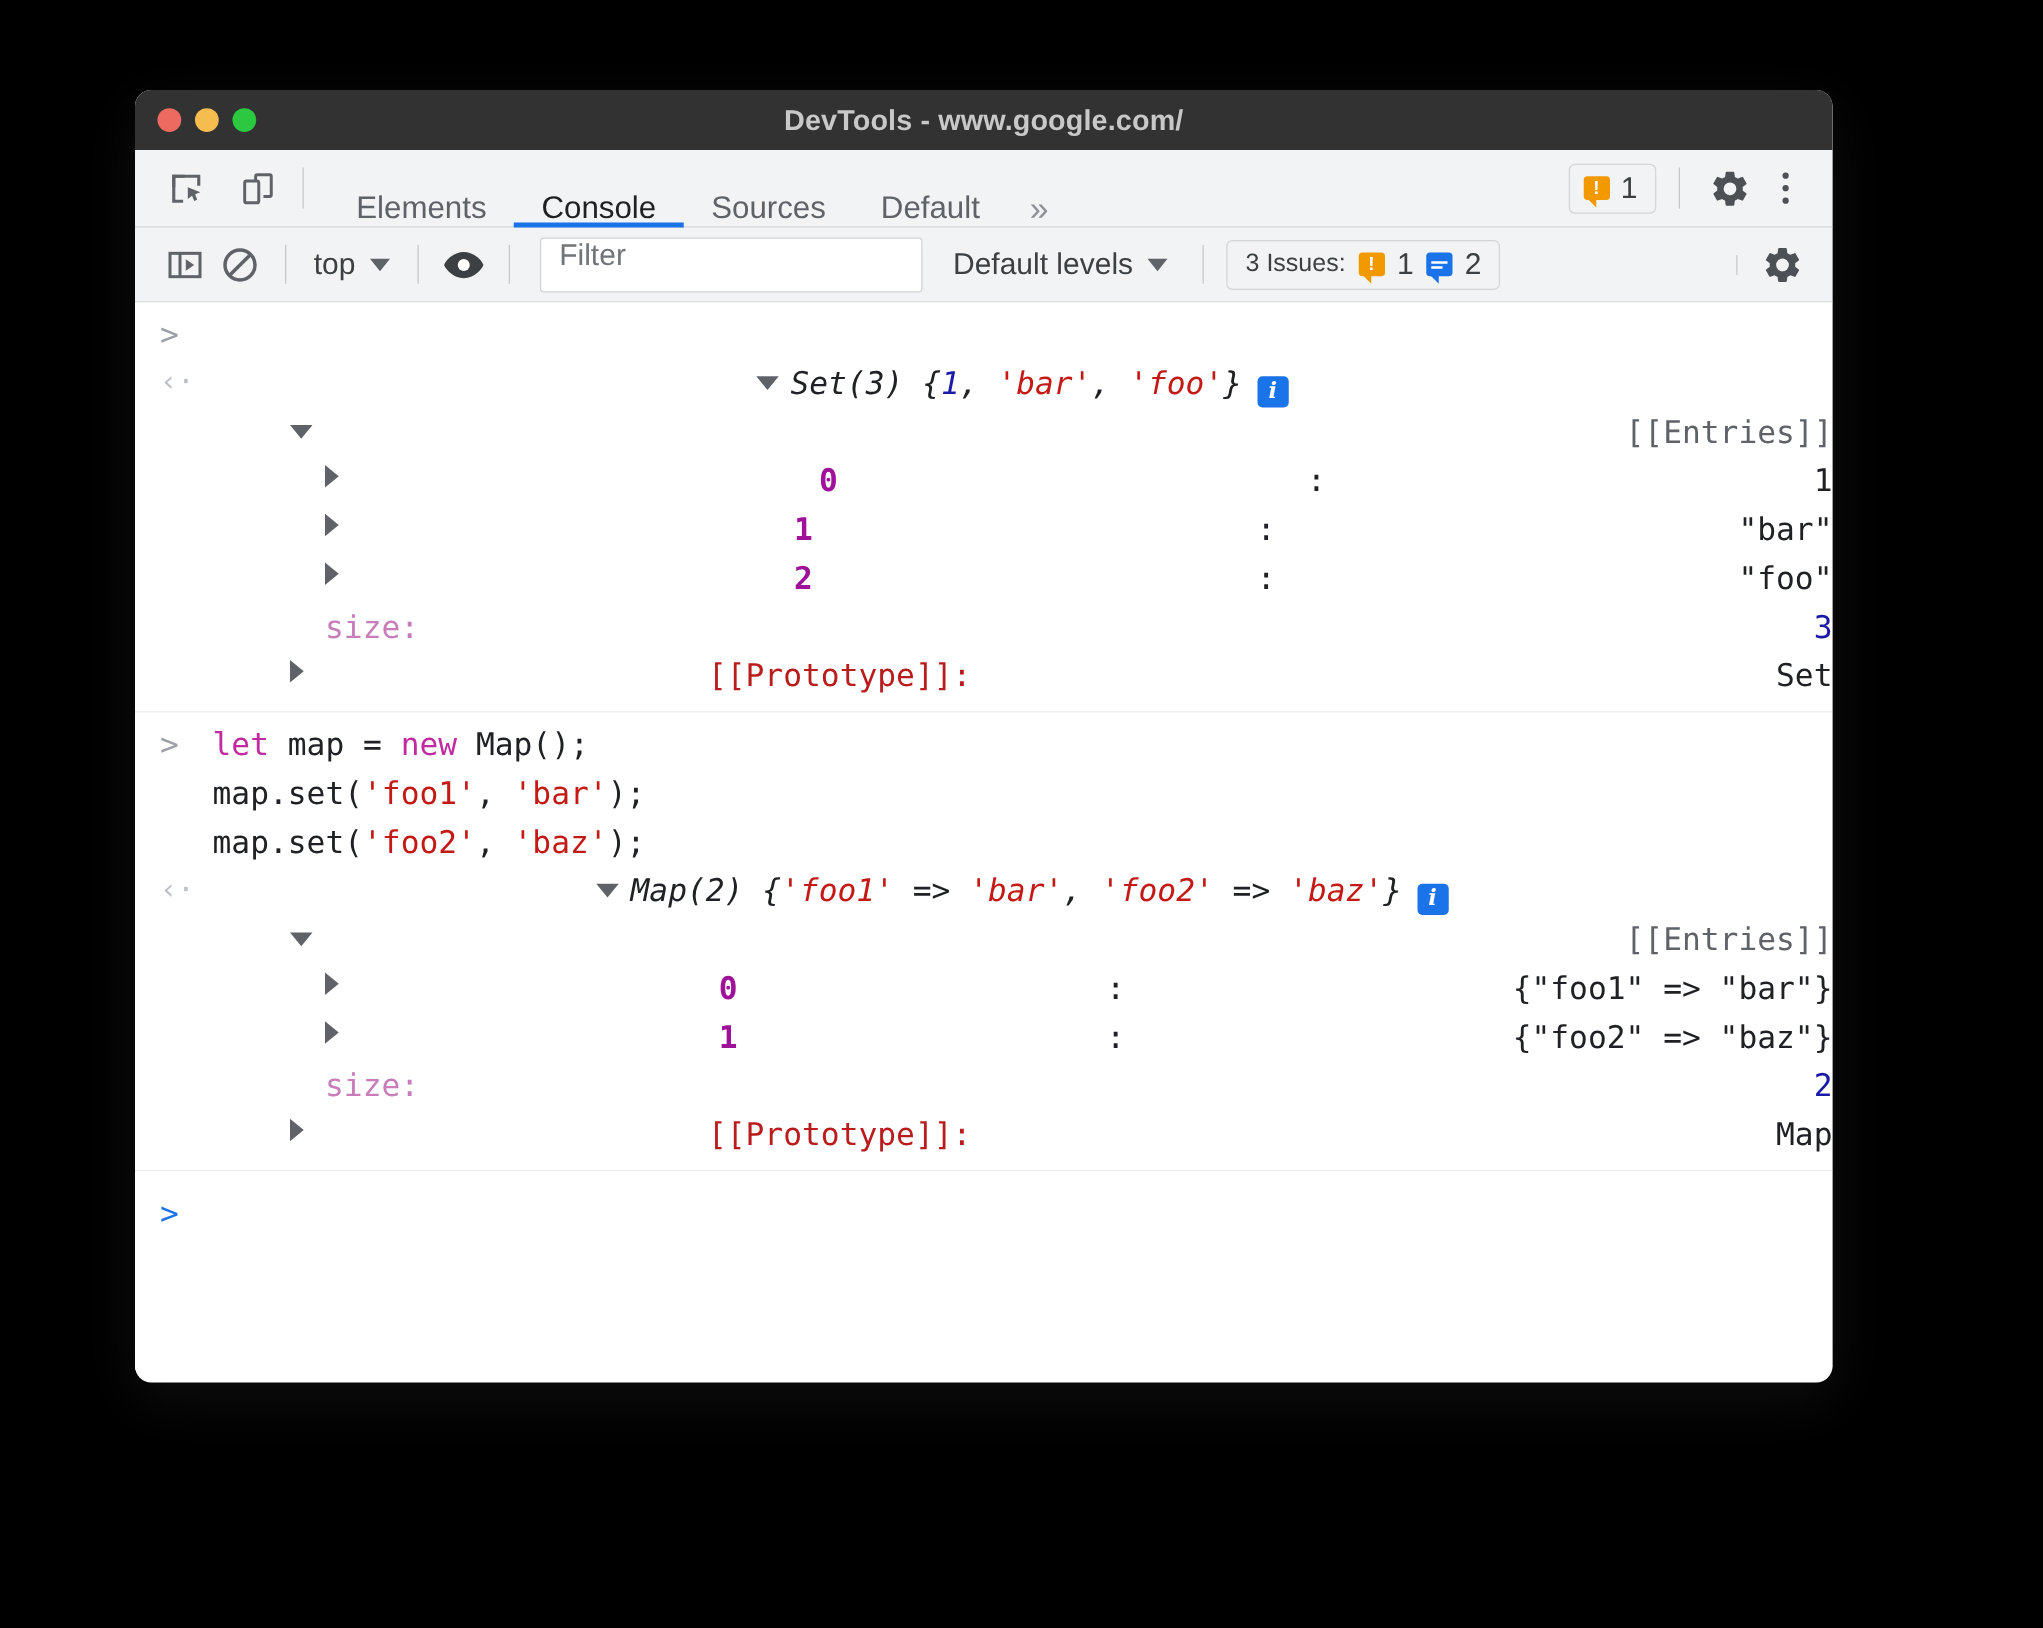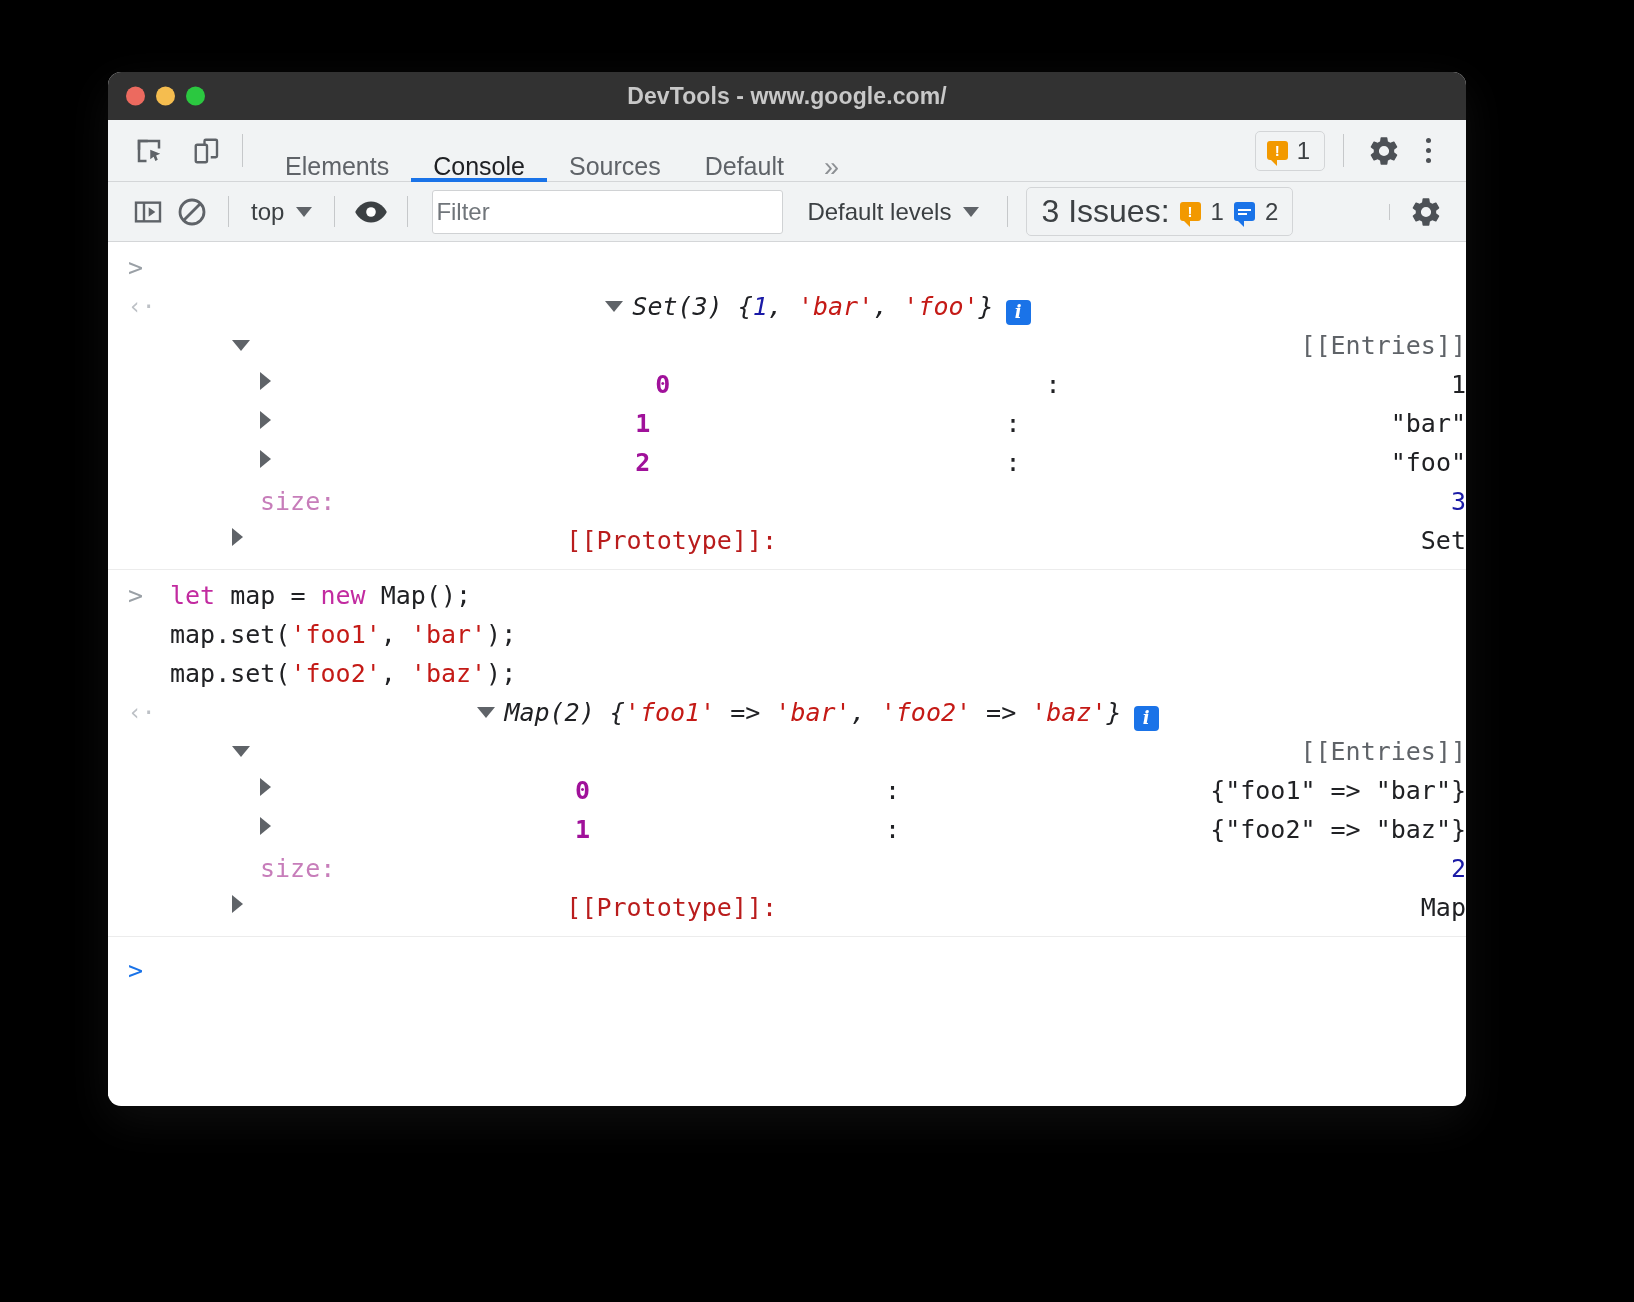--- a/index.html
+++ b/index.html
@@ -181,50 +181,50 @@
     color: #3c4043;
   }
   .caret {
     width: 0; height: 0;
     border-left: 8px solid transparent;
     border-right: 8px solid transparent;
     border-top: 10px solid #5f6368;
   }
   .filter-input {
     flex: 0 0 auto;
-    width: 351px;
+    width: 306px;
     height: 44px;
     margin: 0 10px;
     background: #ffffff;
     border: 1px solid #d0d2d4;
     border-radius: 3px;
     display: flex;
-    align-items: center;
-    padding: 0 3px;
+    align-items: flex-start;
+    padding: 0 14px;
   }
   .filter-input span {
     font-size: 24px;
     color: #70757a;
   }
   .levels {
     display: flex; align-items: center; gap: 12px;
     padding: 0 14px;
     font-size: 24px;
     color: #3c4043;
     white-space: nowrap;
   }
   .issues-pill {
     display: flex; align-items: center; gap: 10px;
     border: 1px solid #d3d5d7;
     border-radius: 5px;
     padding: 5px 14px;
     margin-left: 4px;
     white-space: nowrap;
   }
-  .issues-pill .label { font-size: 32px; color: #3c4043; }
+  .issues-pill .label { font-size: 20px; color: #3c4043; }
   .issues-pill .cnt { font-size: 24px; color: #3c4043; }
   .fb-right { margin-left: auto; display: flex; align-items: center; }
 
   
   .console {
     background: #ffffff;
     height: 854px;
     overflow: hidden;
     font-family: "DejaVu Sans Mono", "Liberation Mono", monospace;
     font-size: 25px;

